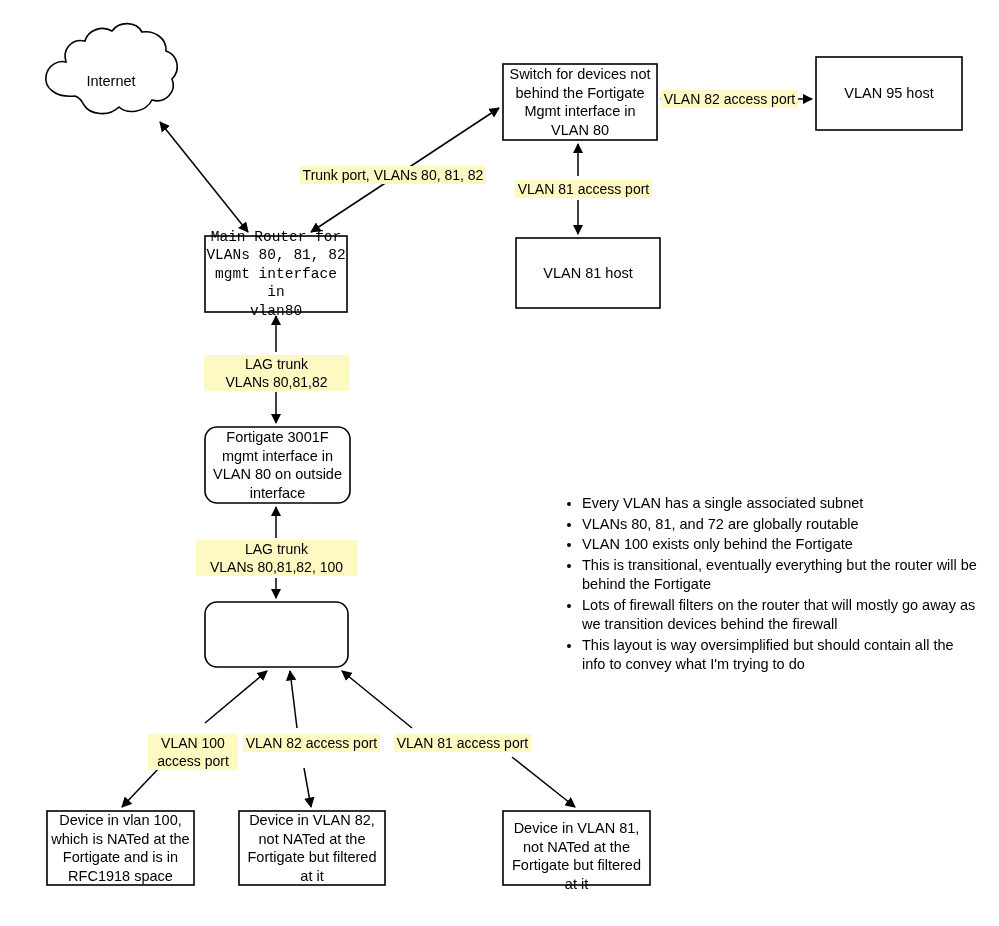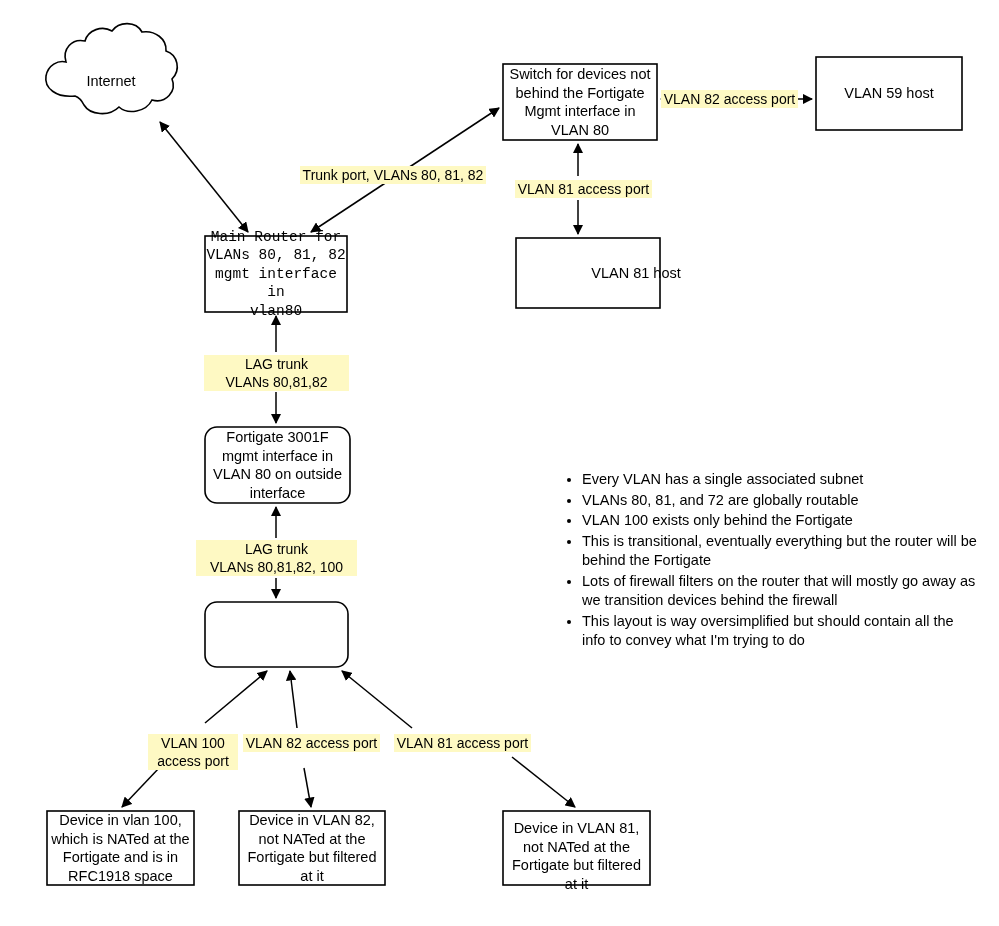--- a/index.html
+++ b/index.html
@@ -56,21 +56,21 @@
     line-height: 18px;
     color: #000000;
     text-align: center;
     white-space: pre-line;
     background: #fef9c3;
     pointer-events: none;
   }
   .notes-panel {
     position: absolute;
     left: 560px;
-    top: 470px;
+    top: 494px;
     width: 420px;
     font-size: 14.5px;
     line-height: 19.5px;
     color: #000000;
   }
   .notes-panel ul {
     margin: 0;
     padding: 0 0 0 22px;
     list-style: disc;
   }
@@ -145,23 +145,23 @@
   <div class="node-label" style="left:205px; top:236px; width:142px; height:76px;font-family:Liberation Mono, monospace;">Main Router for
 VLANs 80, 81, 82
 mgmt interface in
 vlan80</div>
 
   <div class="node-label" style="left:503px; top:64px; width:154px; height:76px;">Switch for devices not
 behind the Fortigate
 Mgmt interface in
 VLAN 80</div>
 
-  <div class="node-label" style="left:816px; top:57px; width:146px; height:73px;">VLAN 59 host</div>
-
-  <div class="node-label" style="left:516px; top:238px; width:144px; height:70px;padding-left:48px;">VLAN 81 host</div>
+  <div class="node-label" style="left:816px; top:57px; width:146px; height:73px;">VLAN 95 host</div>
+
+  <div class="node-label" style="left:516px; top:238px; width:144px; height:70px;">VLAN 81 host</div>
 
   <div class="node-label" style="left:205px; top:427px; width:145px; height:76px;">Fortigate 3001F
 mgmt interface in
 VLAN 80 on outside
 interface</div>
 
 
   <div class="node-label" style="left:45px; top:811px; width:151px; height:74px;text-align:center;">Device in vlan 100,
 which is NATed at the
 Fortigate and is in

